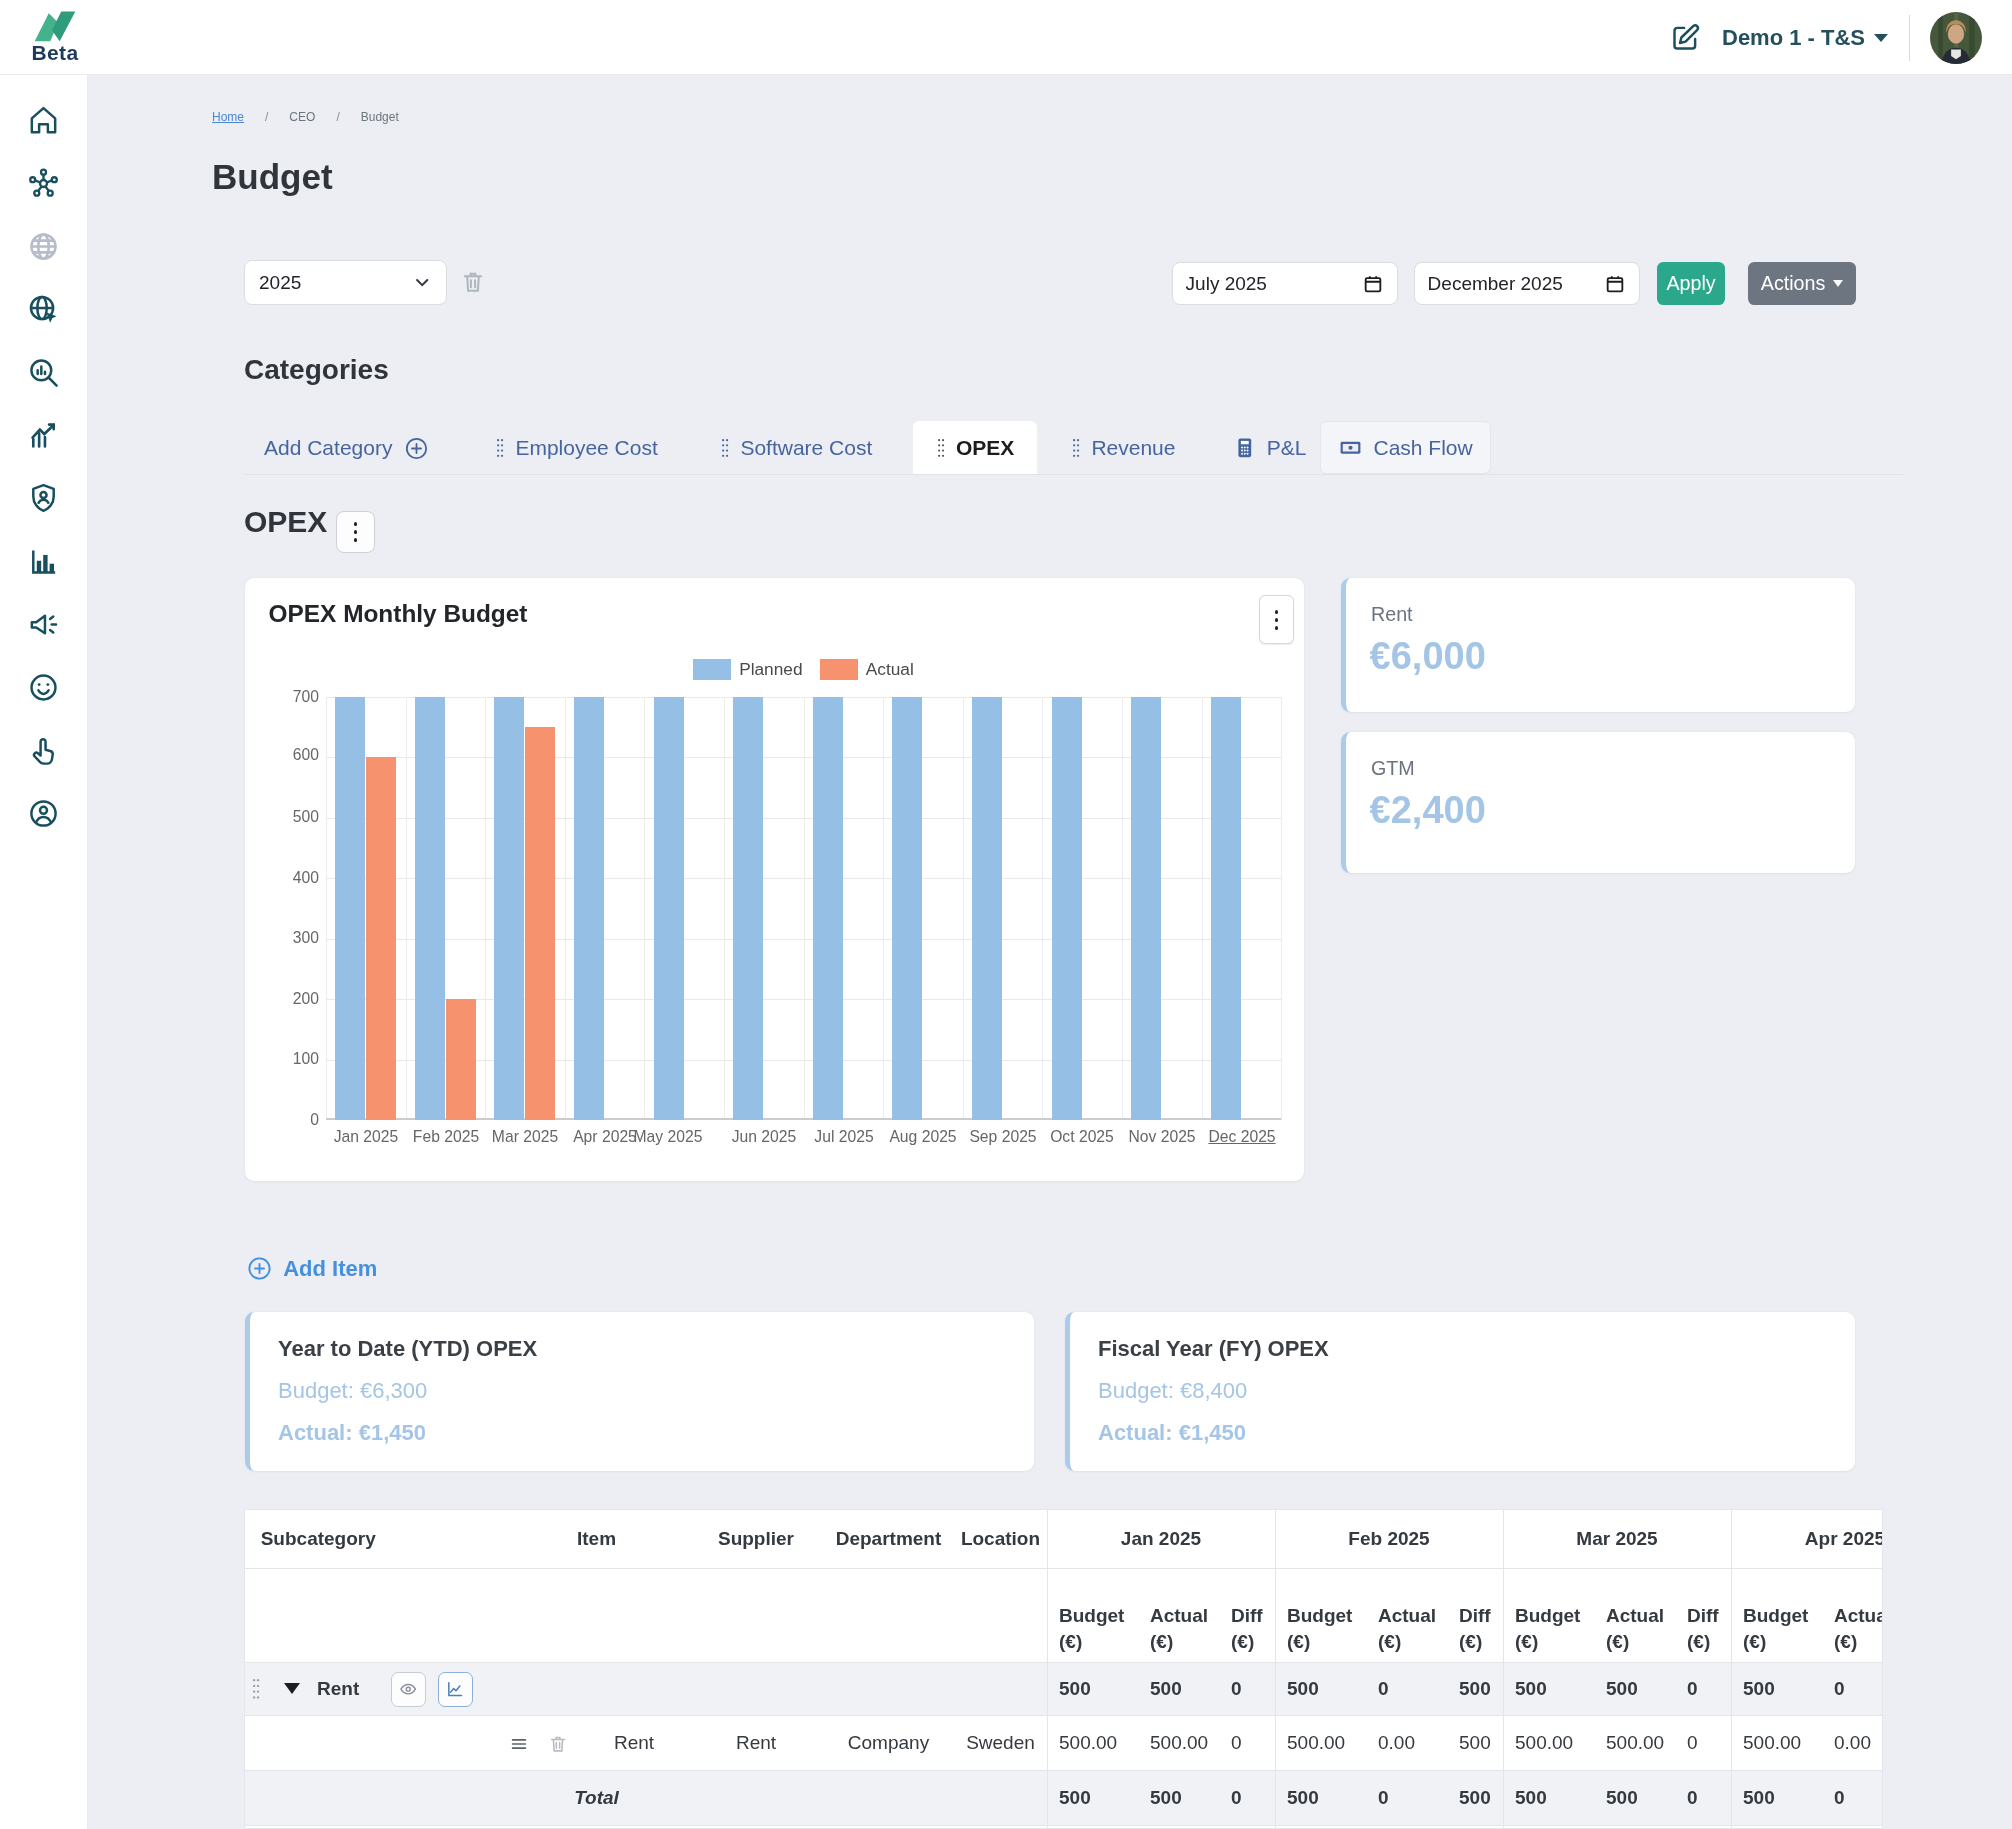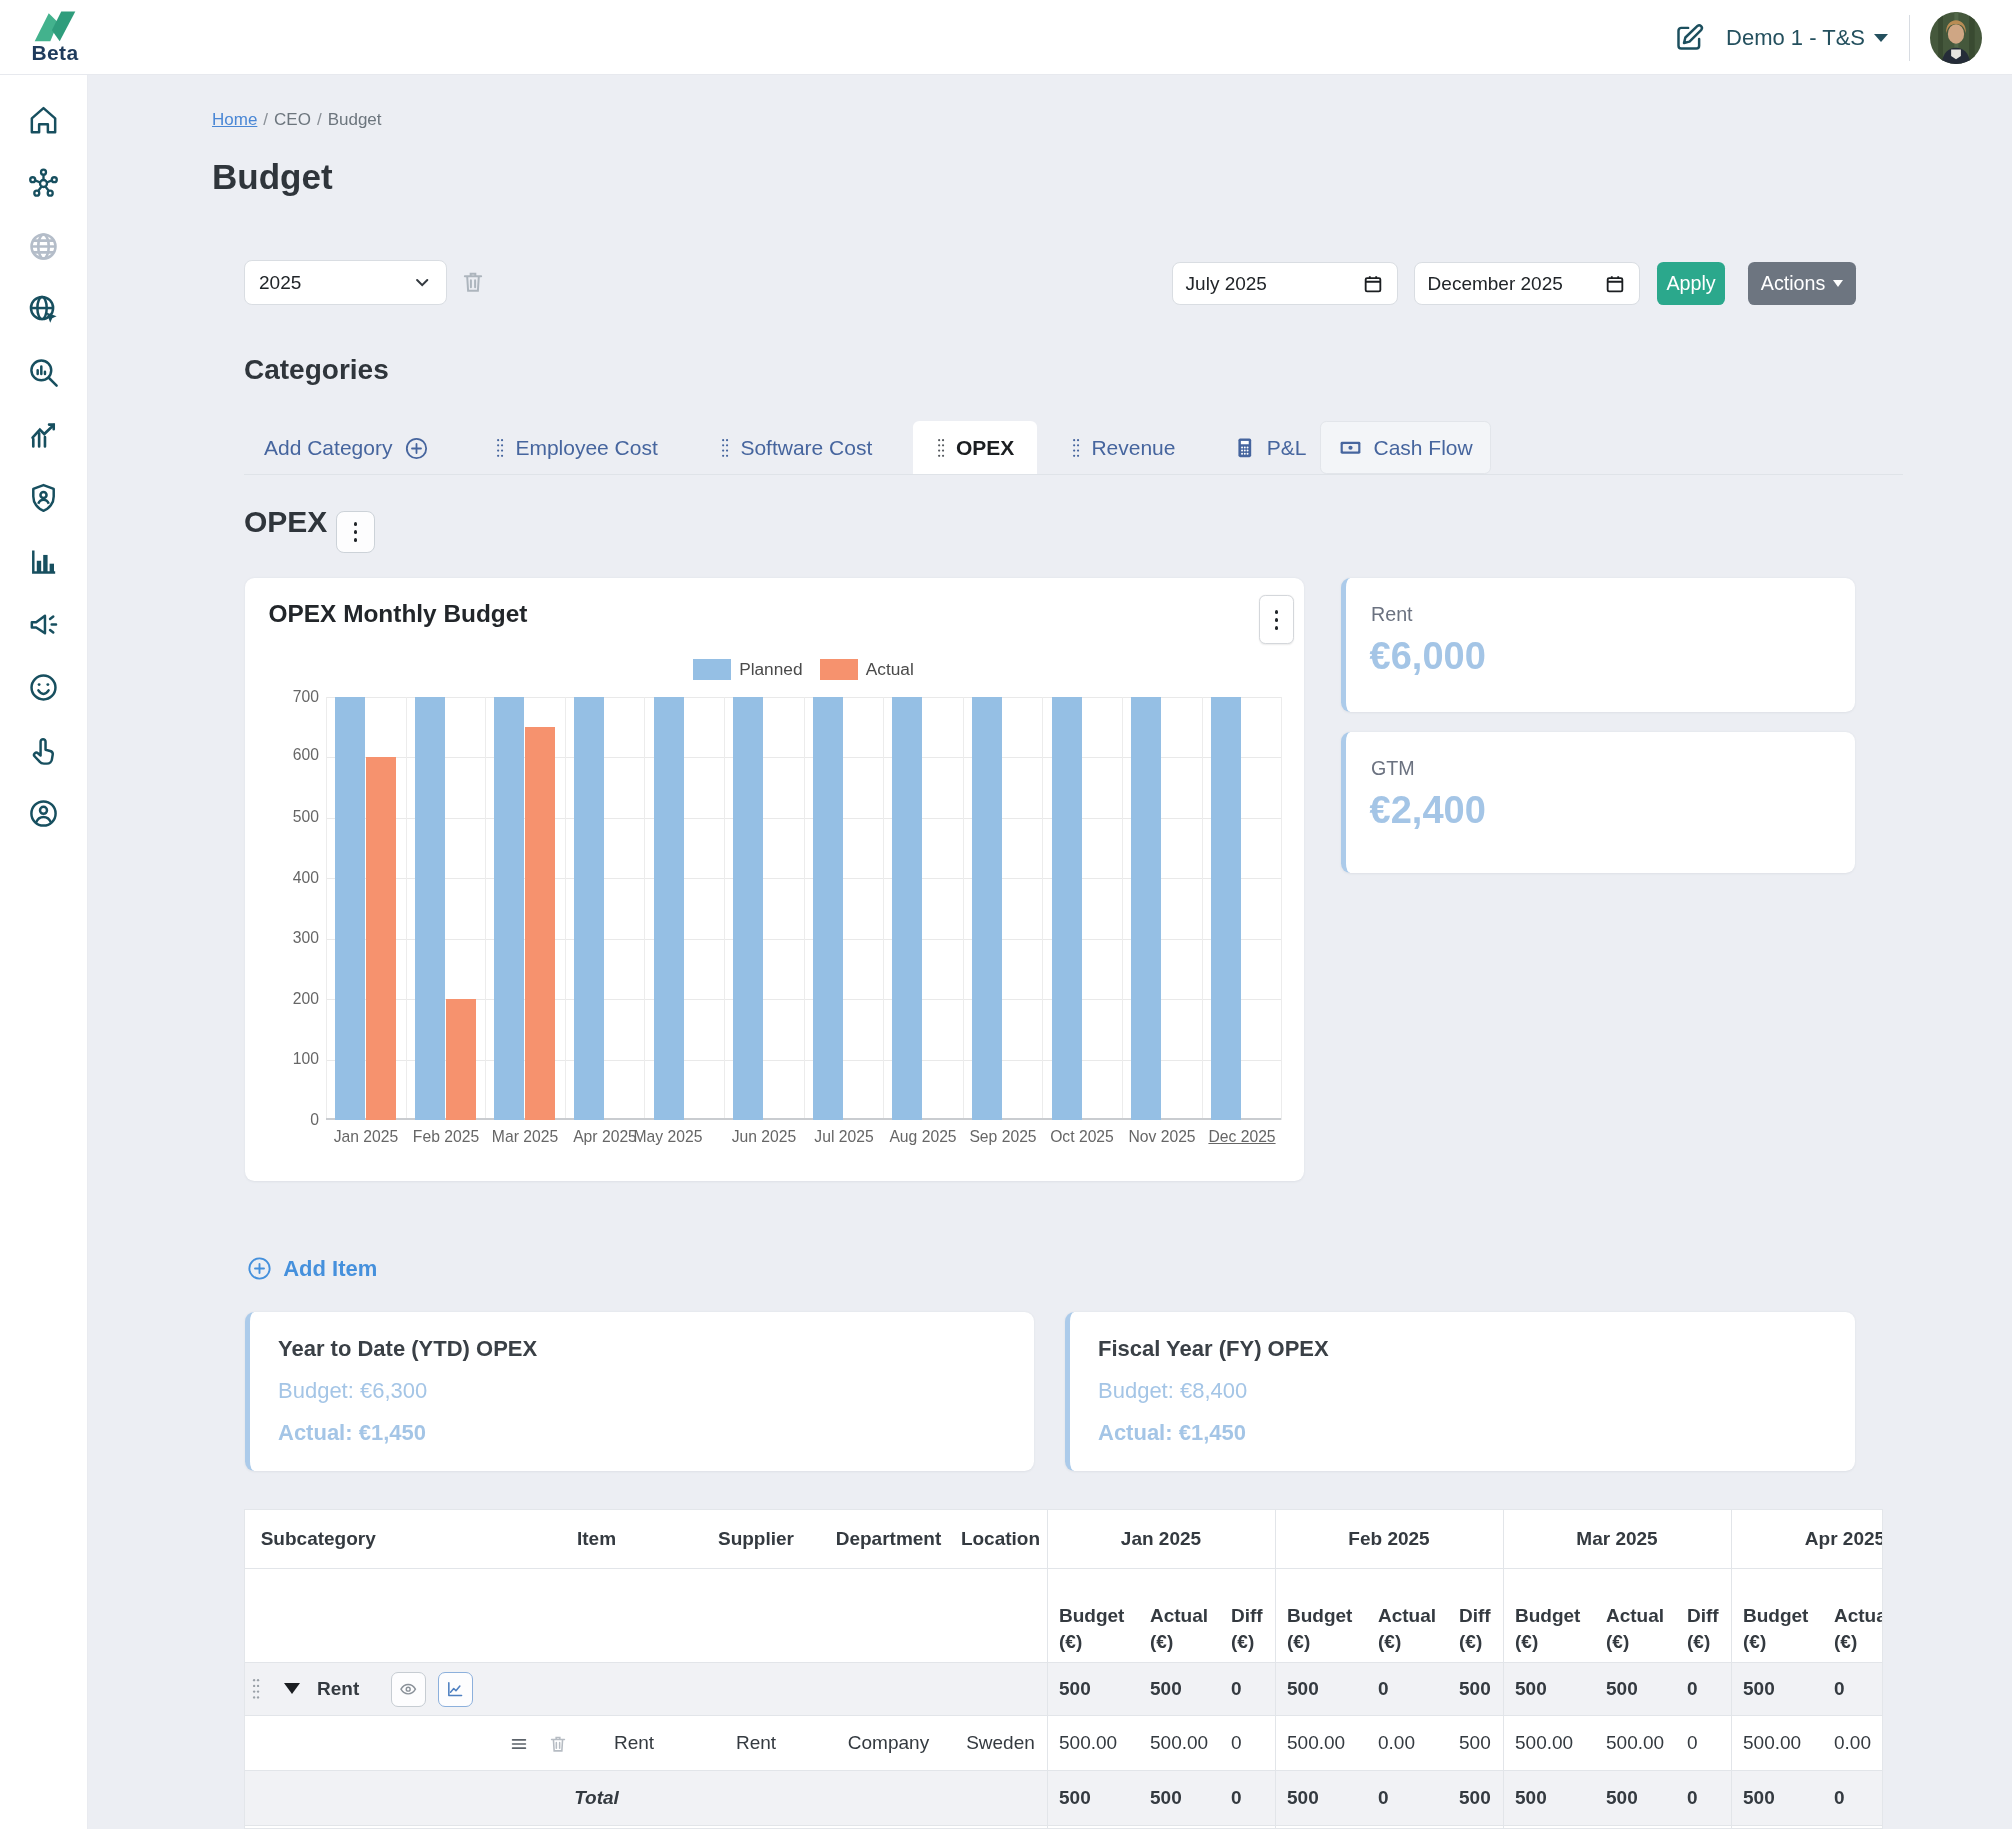--- a/index.html
+++ b/index.html
@@ -7,30 +7,30 @@
 body{font-family:"Liberation Sans",sans-serif;background:#eceef3;color:#343a40;position:relative}
 .screen{position:absolute;inset:0}
 .abs{position:absolute}
 svg{display:block}
 
 .topbar{position:absolute;left:0;top:0;width:2013px;height:75px;background:#fff;border-bottom:0.8px solid #e7e9ee;z-index:5}
 .logo{position:absolute;left:19px;top:1.6px;width:72px;text-align:center}
 .logo-text{font-size:21px;font-weight:700;color:#1f3b5c;margin-top:-1.6px;letter-spacing:0.4px}
 .topbar-right{position:absolute;right:31px;top:0;height:75px;display:flex;align-items:center;gap:20.4px}
 .edit-btn{color:#1c4f5e;cursor:pointer}
-.workspace{display:flex;align-items:center;gap:9.4px;font-size:22px;font-weight:400;color:#24505e;cursor:pointer}
+.workspace{display:flex;align-items:center;gap:9.4px;font-size:22px;font-weight:700;color:#24505e;cursor:pointer}
 .caret{width:0;height:0;border-left:7px solid transparent;border-right:7px solid transparent;border-top:8.6px solid #24505e}
 .top-divider{width:0.8px;height:46px;background:#d8dce2}
 .avatar{width:52px;height:52px;border-radius:50%;overflow:hidden;cursor:pointer}
 
 .sidebar{position:absolute;left:0;top:75px;width:88px;bottom:0;background:#fff;border-right:0.8px solid #e9ebf0;display:flex;flex-direction:column;align-items:center;padding-top:27px;gap:27px;z-index:4}
 .side-icon{width:36px;height:36px;color:#174f5f;cursor:pointer;display:flex;align-items:center;justify-content:center}
 .side-icon.muted{color:#b4bdc9}
 
-.breadcrumb{position:absolute;left:212px;top:110px;display:flex;gap:6px;font-size:17px;color:#6c757d;align-items:center}
+.breadcrumb{position:absolute;left:212px;top:110px;display:flex;gap:21px;font-size:12px;color:#6c757d;align-items:center}
 .crumb-link{color:#4a87d5;text-decoration:underline;cursor:pointer}
 .crumb-sep{color:#8a9097}
 .page-title{position:absolute;left:212px;top:157px;font-size:35px;font-weight:800;color:#2f353b}
 
 .field{background:#fff;border:0.8px solid #d9dde2;border-radius:7.9px;display:flex;align-items:center;font-size:19px;color:#212529}
 .f-year{left:244px;top:260px;width:203px;height:45px;padding:0 14px;justify-content:space-between;cursor:pointer}
 .f-trash{left:459px;top:268px;color:#adb5bd;cursor:pointer}
 .f-date1{left:1172px;top:262px;width:226px;height:43px;padding:0 12.6px;justify-content:space-between;cursor:text}
 .f-date2{left:1414px;top:262px;width:226px;height:43px;padding:0 12.6px;justify-content:space-between;cursor:text}
 .btn{border:none;border-radius:6.3px;color:#fff;font-size:19.7px;font-family:"Liberation Sans",sans-serif;display:flex;align-items:center;justify-content:center;cursor:pointer}

